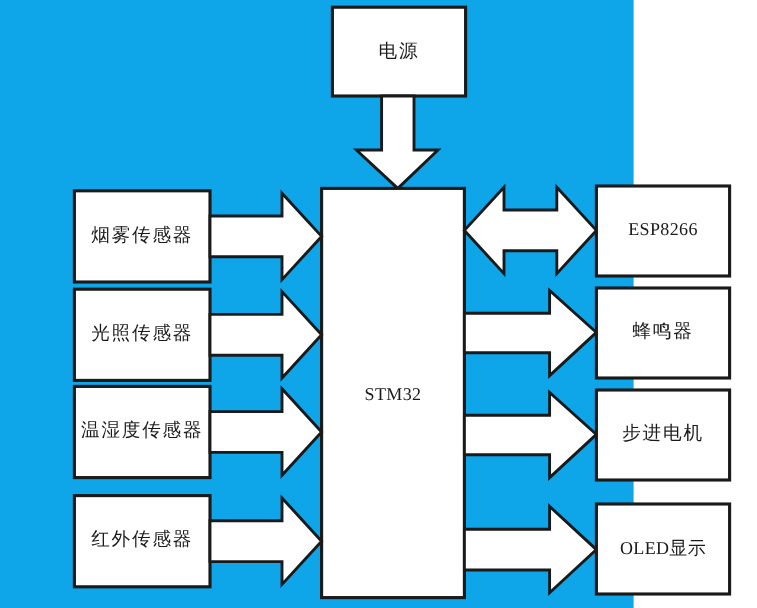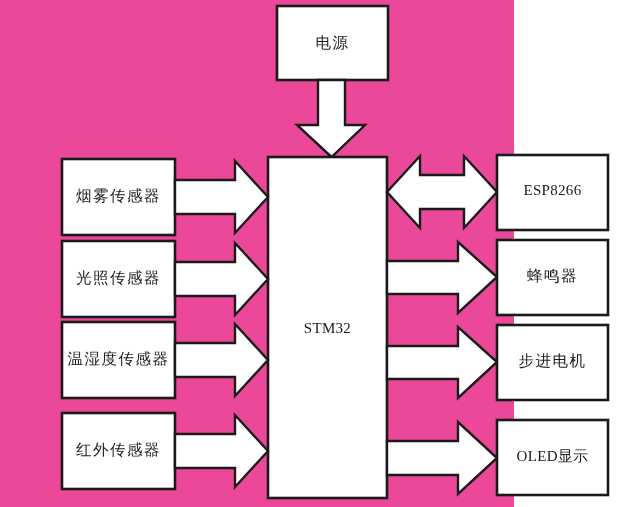--- a/index.html
+++ b/index.html
@@ -10,21 +10,22 @@
   body {
     width: 631px;
     height: 507px;
     font-family: "Liberation Sans", sans-serif;
     overflow: hidden;
   }
   #diagram-root {
     position: relative;
     width: 514px;
     height: 507px;
-    background: #ec4899;
+    background: #0ea5e9;
+    padding-left: 14px;
   }
   svg#diagram-svg {
     position: absolute;
     top: 0;
     left: 0;
     width: 631px;
     height: 507px;
     display: block;
   }
   .block-rect {

